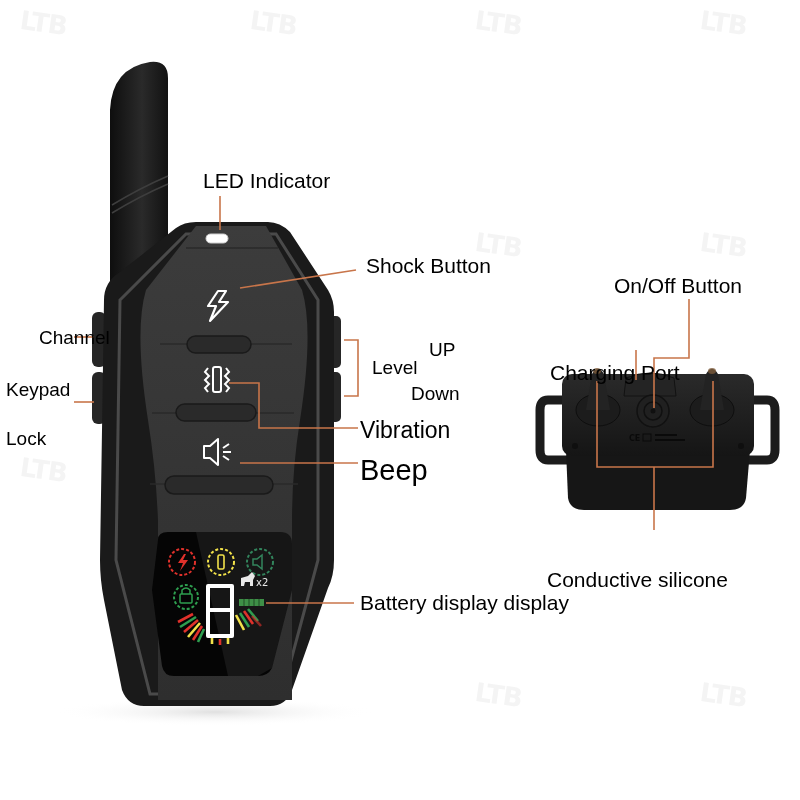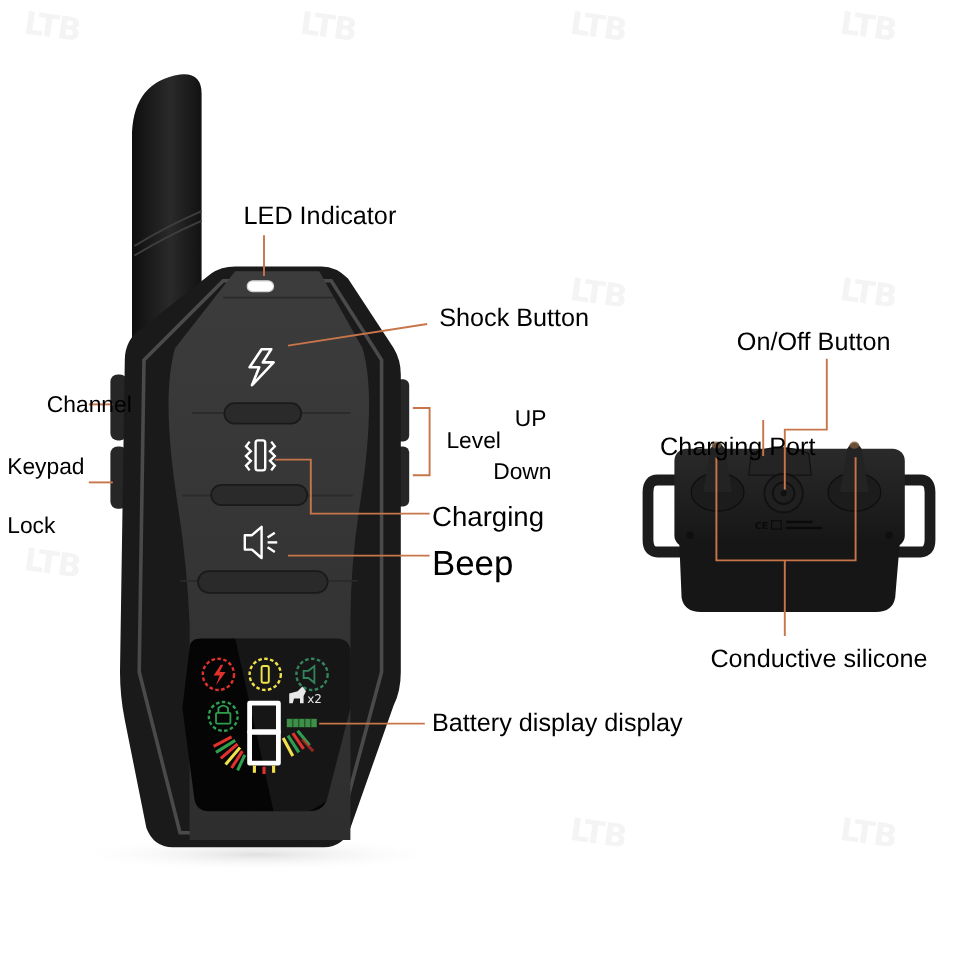--- a/index.html
+++ b/index.html
@@ -227,18 +227,18 @@
 </svg>
 
 <div class="label lg" style="left:203px;top:170px;">LED Indicator</div>
 <div class="label lg" style="left:366px;top:255px;">Shock Button</div>
 <div class="label md" style="left:2px;top:328px;margin-left:37px;">Channel</div>
 <div class="label md center" style="left:6px;top:380px;width:64px;">Keypad</div>
 <div class="label md center" style="left:6px;top:403px;width:64px;margin-top:26px;">Lock</div>
 <div class="label md" style="left:372px;top:358px;">Level</div>
 <div class="label md" style="left:429px;top:340px;">UP</div>
 <div class="label md" style="left:411px;top:384px;">Down</div>
-<div class="label lg" style="left:360px;top:419px;font-size:23px;">Charging</div>
+<div class="label lg" style="left:360px;top:419px;font-size:23px;">Vibration</div>
 <div class="label lg" style="left:360px;top:456px;font-size:29px;">Beep</div>
 <div class="label lg" style="left:360px;top:592px;">Battery display display</div>
 <div class="label lg" style="left:614px;top:275px;">On/Off Button</div>
 <div class="label lg" style="left:550px;top:323px;margin-top:39px;">Charging Port</div>
-<div class="label lg" style="left:547px;top:539px;margin-left:45px;">Conductive silicone</div>
+<div class="label lg" style="left:547px;top:569px;">Conductive silicone</div>
 
 </body></html>

